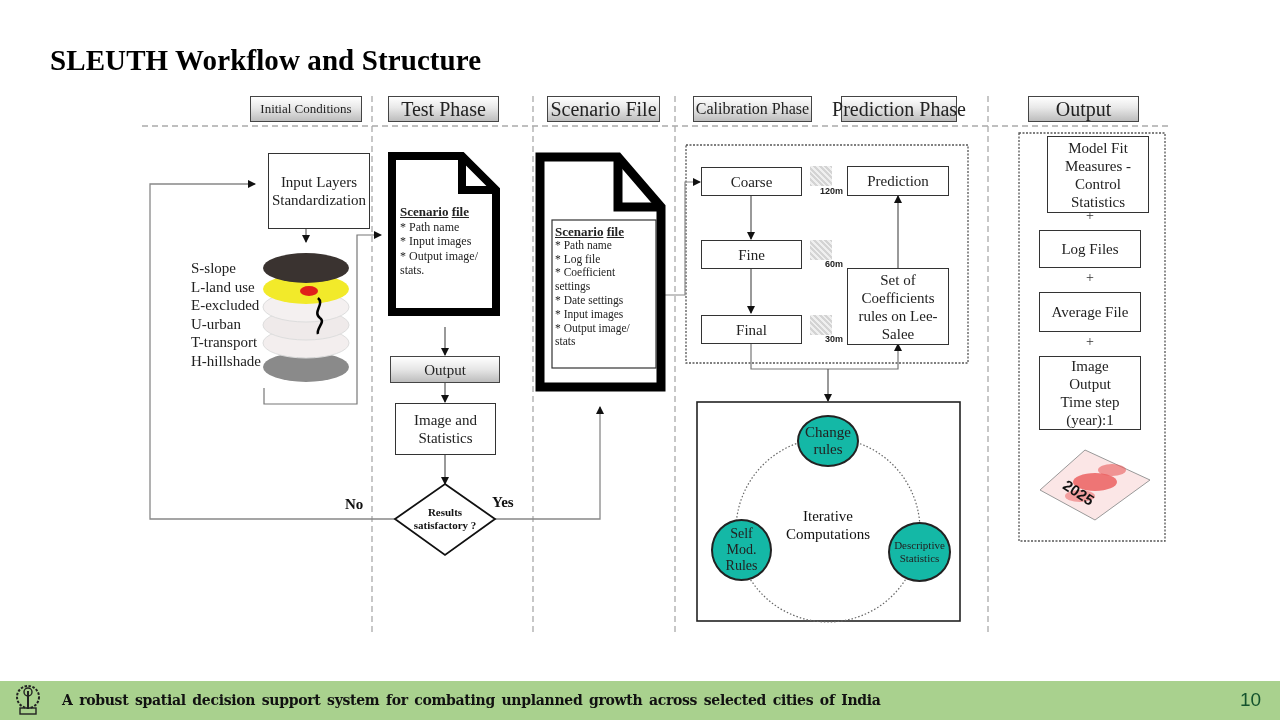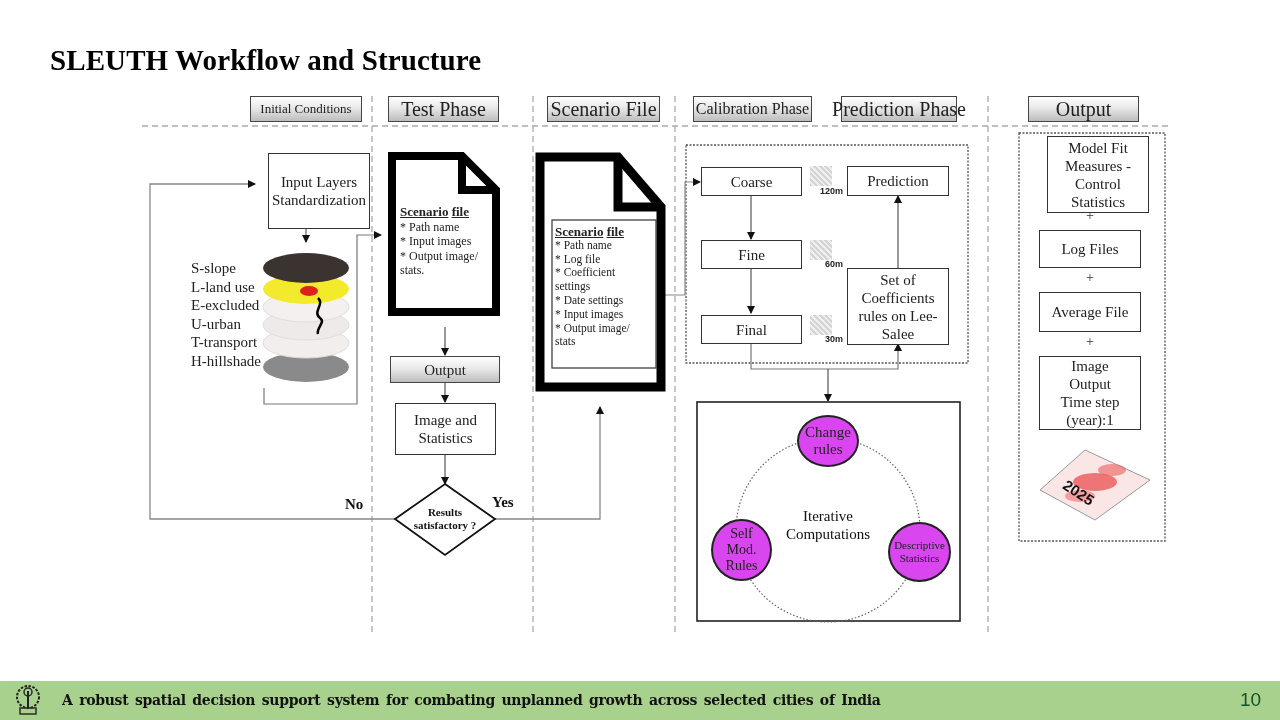--- a/index.html
+++ b/index.html
@@ -10,21 +10,21 @@
   .hdr { position:absolute; height:26px; border:1.5px solid #444; box-sizing:border-box;
          background:linear-gradient(#ffffff 0%, #e8e8e8 45%, #bdbdbd 100%);
          display:flex; align-items:center; justify-content:center; font-size:20px; color:#222; white-space:nowrap; }
   .box { position:absolute; border:1.5px solid #333; box-sizing:border-box; background:#fff;
          display:flex; align-items:center; justify-content:center; text-align:center; font-size:15px; line-height:18px; color:#222; }
   .gbox { background:linear-gradient(#ffffff 0%, #e6e6e6 50%, #bdbdbd 100%); border:1.5px solid #444; }
   .lbl { position:absolute; font-size:15px; color:#222; }
   .doc-text { position:absolute; font-size:12px; line-height:14.5px; color:#222; }
   .doc-text .h { font-weight:bold; font-size:13px; }
   .doc-text .u { text-decoration:underline; }
-  .circle { position:absolute; border:2px solid #222; border-radius:50%; background:#d946ef; box-sizing:border-box;
+  .circle { position:absolute; border:2px solid #222; border-radius:50%; background:#14b8a6; box-sizing:border-box;
             display:flex; align-items:center; justify-content:center; text-align:center; color:#222; }
   .plus { position:absolute; font-size:14px; color:#333; width:20px; text-align:center; }
   .res { position:absolute; font-size:9px; font-weight:bold; font-family:"Liberation Sans", sans-serif; color:#222;margin-left:12px; }
   .thumb { position:absolute; width:22px; height:20px;
            background:repeating-linear-gradient(45deg,#cfcfcf 0 2px,#eeeeee 2px 4px); opacity:0.9; }
   #footer { left:0; top:681px; width:1280px; height:39px; background:#a9d18e; }
   #footer-text { left:62px; top:692px; font-size:14px; font-weight:bold; font-family:"DejaVu Serif", serif; color:#111; letter-spacing:-0.3px; word-spacing:2px; }
   #page-num { left:1240px; top:689px; font-size:19px; font-family:"Liberation Sans", sans-serif; color:#14532d; }
   svg#lines { position:absolute; left:0; top:0; }
 </style>

